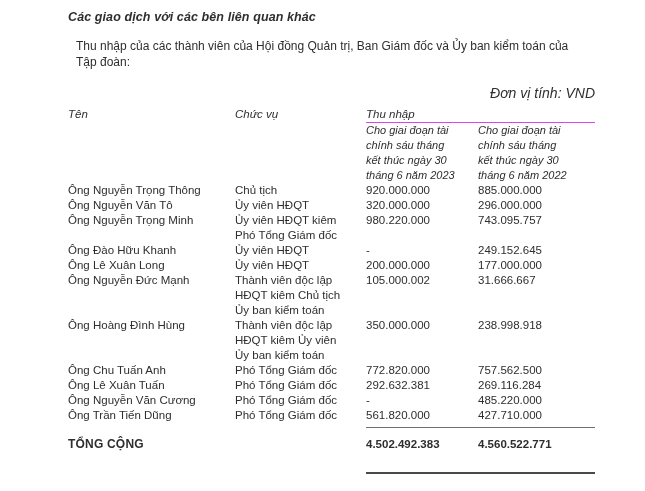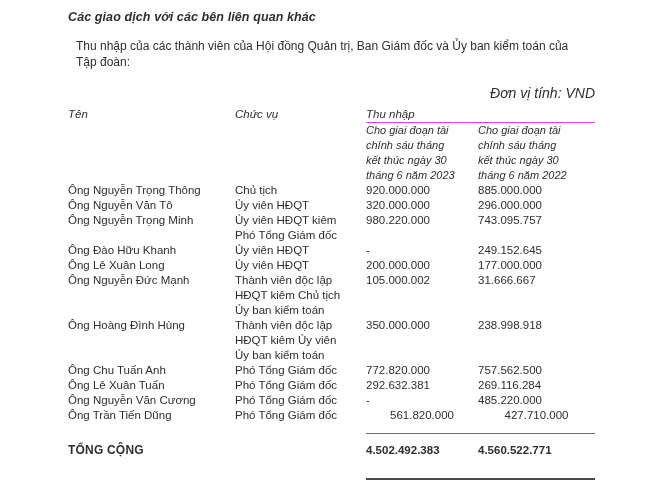--- a/index.html
+++ b/index.html
@@ -34,21 +34,21 @@
     font-style:italic;text-align:center;border-bottom:1px solid #d946ef;
     padding-bottom:2px;
   }
   th.col-head{font-style:italic;}
   .sub-head{
     font-style:italic;font-size:11px;text-align:right;white-space:pre-line;
     padding-top:4px;padding-bottom:8px;line-height:15px;
   }
   td.num{text-align:right;margin-left:38px;}
   td.pos{white-space:pre-line;}
-  tr.last-data td.num{border-bottom:1px solid #6f6f6f;padding-bottom:10px;text-align:center;}
+  tr.last-data td.num{border-bottom:1px solid #6f6f6f;padding-bottom:4px;}
   tr.total-row td{padding-top:9px;font-weight:bold;}
   tr.total-row td.num{border-bottom:2px solid #4a4a4a;padding-bottom:20px;}
   tr.total-row td.total-label{font-size:12px;letter-spacing:.2px;margin-left:28px;}
 </style>
 </head>
 <body>
 
 <div class="page">
 
   <p class="doc-title">Các giao dịch với các bên liên quan khác</p>

